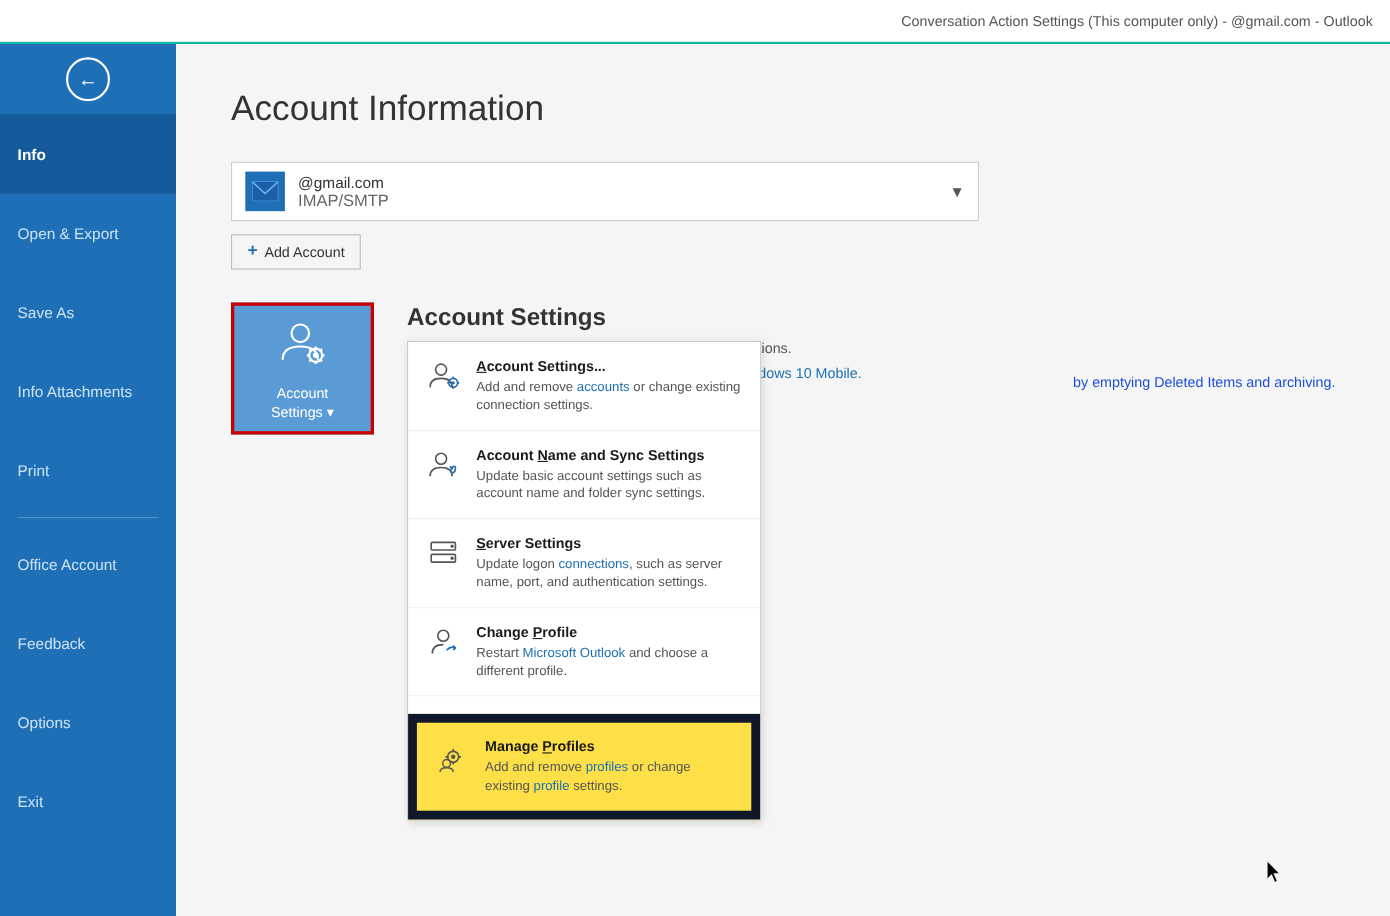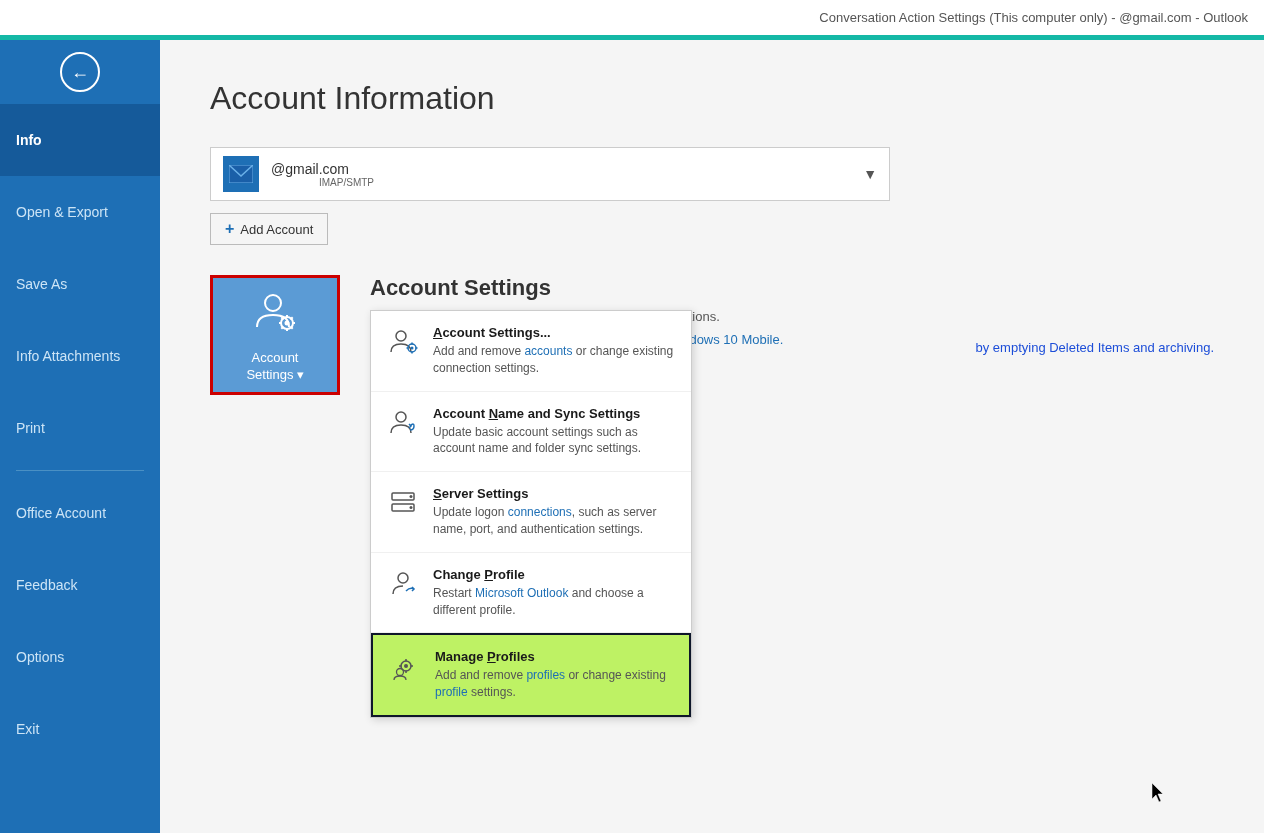--- a/index.html
+++ b/index.html
@@ -7,21 +7,21 @@
 
     .title-bar {
       background: #fff;
       display: flex;
       align-items: center;
       justify-content: flex-end;
       padding: 0 16px;
       height: 40px;
       font-size: 13px;
       color: #555;
-      border-bottom: 5px solid #14b8a6;
+      border-bottom: 2px solid #14b8a6;
       flex-shrink: 0;
     }
 
     .main-layout {
       display: flex;
       flex: 1;
       overflow: hidden;
     }
 
     
@@ -103,21 +103,21 @@
       background: #1e6fb5;
       display: flex; align-items: center; justify-content: center;
       color: white;
       font-size: 18px;
       margin-right: 12px;
       flex-shrink: 0;
     }
 
     .account-details { flex: 1; }
     .account-email { font-size: 14px; color: #333; }
-    .account-type { font-size: 10px; color: #666; margin-left: 48px; }
+    .account-type { font-size: 15px; color: #666; }
 
     .dropdown-arrow {
       color: #555;
       font-size: 14px;
       cursor: pointer;
     }
 
     .add-account-btn {
       display: flex;
       align-items: center;
@@ -184,22 +184,23 @@
     .menu-item {
       display: flex;
       align-items: flex-start;
       padding: 14px 16px;
       cursor: pointer;
       border-bottom: 1px solid #f0f0f0;
       gap: 14px;
     }
 
     .menu-item.highlighted {
-      border: 2px solid #0f172a;
-      background: #bef264;
+      border: 8px solid #0f172a;
+      background: #fde047;
+      margin-top: 16px;
     }
 
     .menu-item-icon {
       width: 32px; height: 32px;
       flex-shrink: 0;
       color: #555;
       font-size: 22px;
       display: flex; align-items: center; justify-content: center;
     }
 

